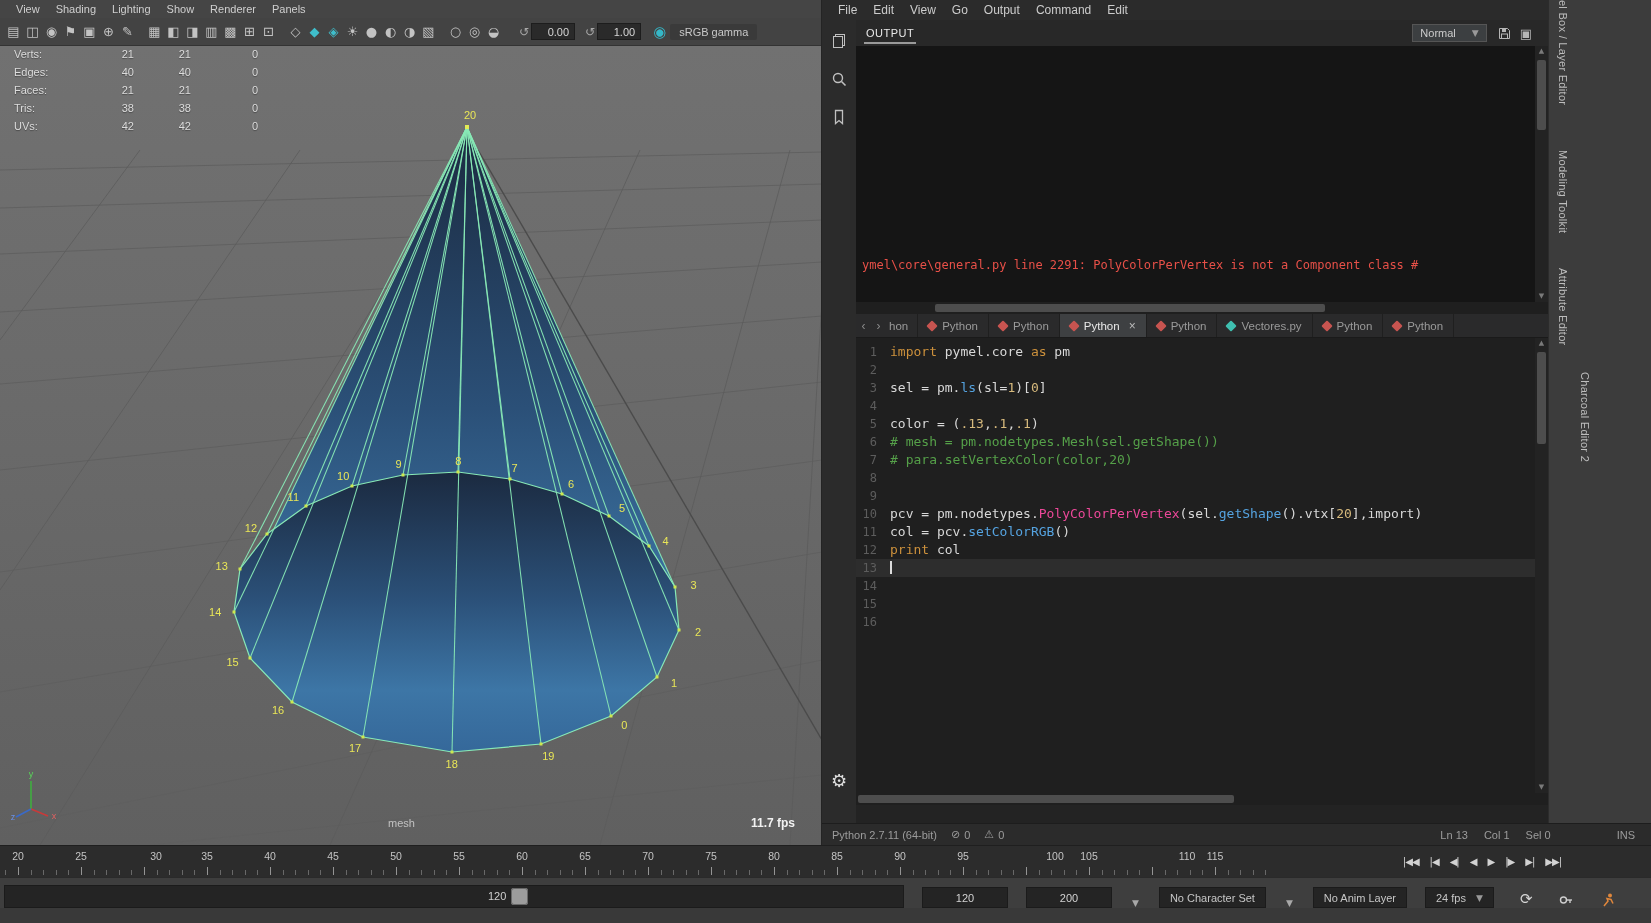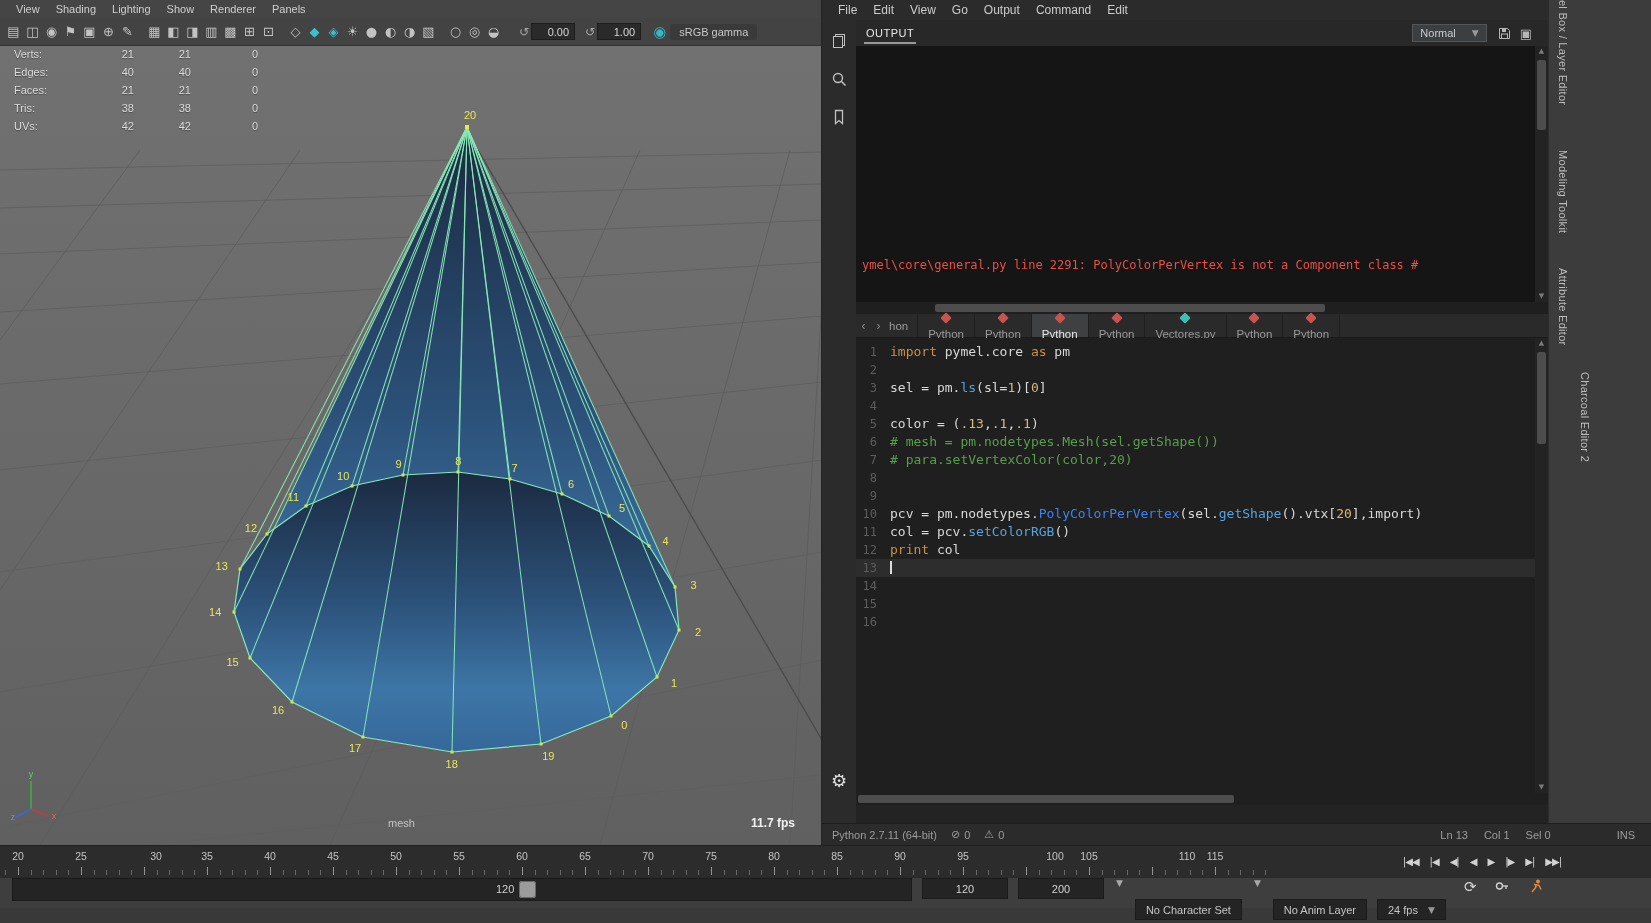--- a/index.html
+++ b/index.html
@@ -75,36 +75,36 @@
 
   .hscroll { height:12px; background:#1f1f1f; position:relative; }
   .h-thumb { position:absolute; top:2px; height:8px; background:#4d4d4d; border-radius:2px; }
   .console-h .h-thumb { left:79px; width:390px; }
   .code-h .h-thumb { left:2px; width:376px; }
 
   .se-tabs { height:24px; background:#2a2a2b; display:flex; align-items:stretch; border-bottom:1px solid #1a1a1a; }
   .tab-nav { color:#8a8a8a; font-size:12px; width:15px; display:flex; align-items:center; justify-content:center; }
   .tab-partial { color:#9a9a9a; font-size:11.5px; display:flex; align-items:center; padding:0 9px 0 3px; border-right:1px solid #1f1f1f; }
   .se-tab { display:flex; align-items:center; gap:6px; padding:0 10px; border-right:1px solid #1f1f1f;
-            color:#9a9a9a; font-size:11.5px; white-space:nowrap;flex-direction:column; }
+            color:#9a9a9a; font-size:11.5px; white-space:nowrap; }
   .se-tab.active { background:#3e4042; color:#e8e8e8; }
   .tab-ic { width:8px; height:8px; transform:rotate(45deg); border-radius:1px; flex:none; }
   .tab-close { color:#bbb; font-size:12px; margin-left:3px; }
 
   .se-code { flex:1; background:#1f1f1f; display:flex; min-height:0; }
   .code-lines { flex:1; padding-top:5px; overflow:hidden; }
   .code-line { display:flex; height:18px; line-height:18px; font-family:"DejaVu Sans Mono",monospace; font-size:13px; }
   .code-line.current { background:#2d2d2d; }
   .ln { width:34px; text-align:right; padding-right:13px; color:#5d5d5d; font-size:12px; flex:none; }
   .lt { white-space:pre; color:#d8d8d8; }
   .tok-kw { color:#cd913c; }
   .tok-pl { color:#d8d8d8; }
   .tok-num { color:#d7ba7d; }
   .tok-cm { color:#55a049; }
-  .tok-cls { color:#3b82f6; }
+  .tok-cls { color:#ec4899; }
   .tok-fn { color:#55a3e0; }
   .caret { display:inline-block; width:2px; height:13px; background:#dcdcdc; vertical-align:-2px; }
   .se-gap { height:18px; background:#232323; }
 
   .sidebar { width:103px; background:#3c3c3c; position:relative; overflow:hidden; border-left:1px solid #2c2c2c; }
   .side-tab { position:absolute; writing-mode:vertical-rl; color:#bdbdbd; font-size:11px; letter-spacing:.3px; white-space:nowrap; }
 
   .statusbar { height:22px; background:#2b2b2b; border-top:1px solid #1d1d1d; display:flex; align-items:center;
                color:#9c9c9c; font-size:11px; padding:0 10px; }
   .statusbar .st-ic { font-family:"DejaVu Sans",sans-serif; margin:0 4px 0 14px; font-size:11px; }
@@ -114,21 +114,21 @@
 
   
   .timeline { height:32px; background:#2c2c2c; position:relative; border-top:1px solid #1f1f1f; }
   .tick { position:absolute; bottom:2px; width:1px; background:#9a9a9a; opacity:.55; }
   .tick.major { opacity:.95; }
   .tick-label { position:absolute; top:4px; transform:translateX(-50%); color:#c4c4c4; font-size:10.5px; }
   .tl-controls { position:absolute; right:86px; top:0; height:100%; display:flex; align-items:center; gap:3px; }
   .tl-btn { color:#d2d2d2; font-size:10px; font-family:"DejaVu Sans",sans-serif; padding:2px 4px; letter-spacing:-1px; }
 
   
-  .rangebar { height:31px; background:#3e3e3e; border-top:1px solid #2a2a2a; display:flex; align-items:flex-start; padding:0 12px; gap:10px; }
+  .rangebar { height:31px; background:#3e3e3e; border-top:1px solid #2a2a2a; display:flex; align-items:flex-end; padding:0 4px; gap:18px; }
   .range-track { width:900px; height:23px; background:#242424; border:1px solid #1b1b1b; position:relative; flex:none; }
   .range-val { position:absolute; left:483px; top:4px; color:#cfcfcf; font-size:11px; }
   .range-handle { position:absolute; left:506px; top:2px; width:17px; height:17px; background:#9c9c9c;
                   border-radius:3px; box-shadow:inset 0 0 0 1px #686868; }
   .rb-field { width:86px; height:21px; background:#242424; border:1px solid #1b1b1b; color:#d2d2d2;
               font-size:11px; display:flex; align-items:center; justify-content:center; flex:none; }
   .rb-chev { color:#a8a8a8; font-size:9px; padding:0 2px; font-family:"DejaVu Sans",sans-serif; }
   .rb-box { height:21px; background:#242424; border:1px solid #1b1b1b; color:#c6c6c6; font-size:11px;
             display:flex; align-items:center; padding:0 10px; gap:10px; flex:none;margin-top:21px; }
   .rb-icon { color:#d6d6d6; font-size:15px; font-family:"DejaVu Sans",sans-serif; margin-left:8px; display:flex; align-items:center; }

